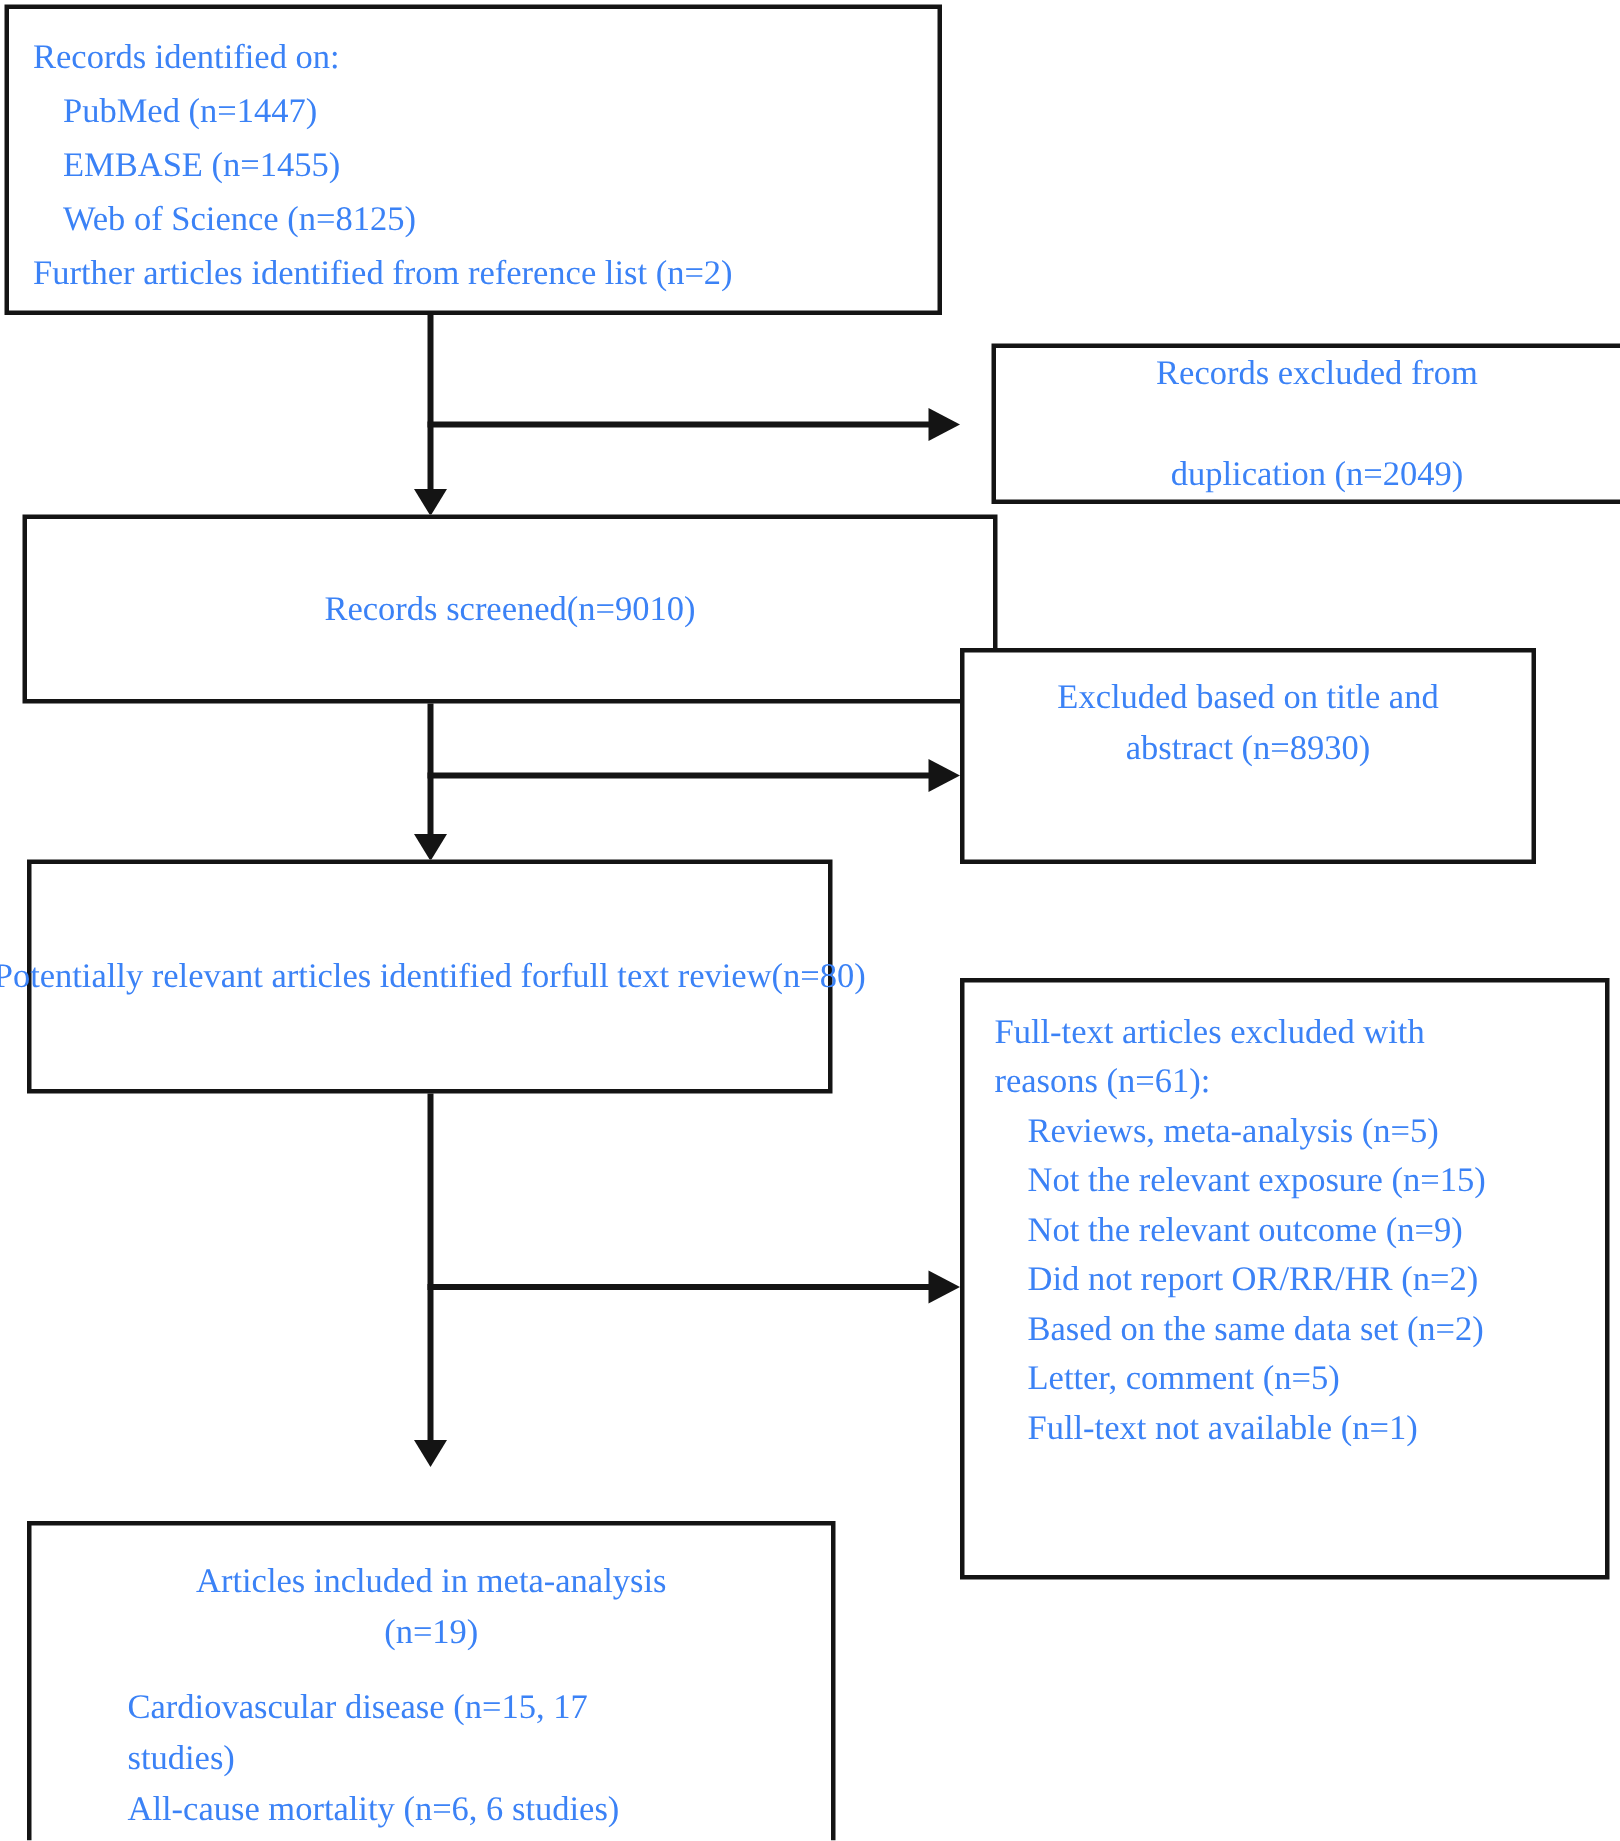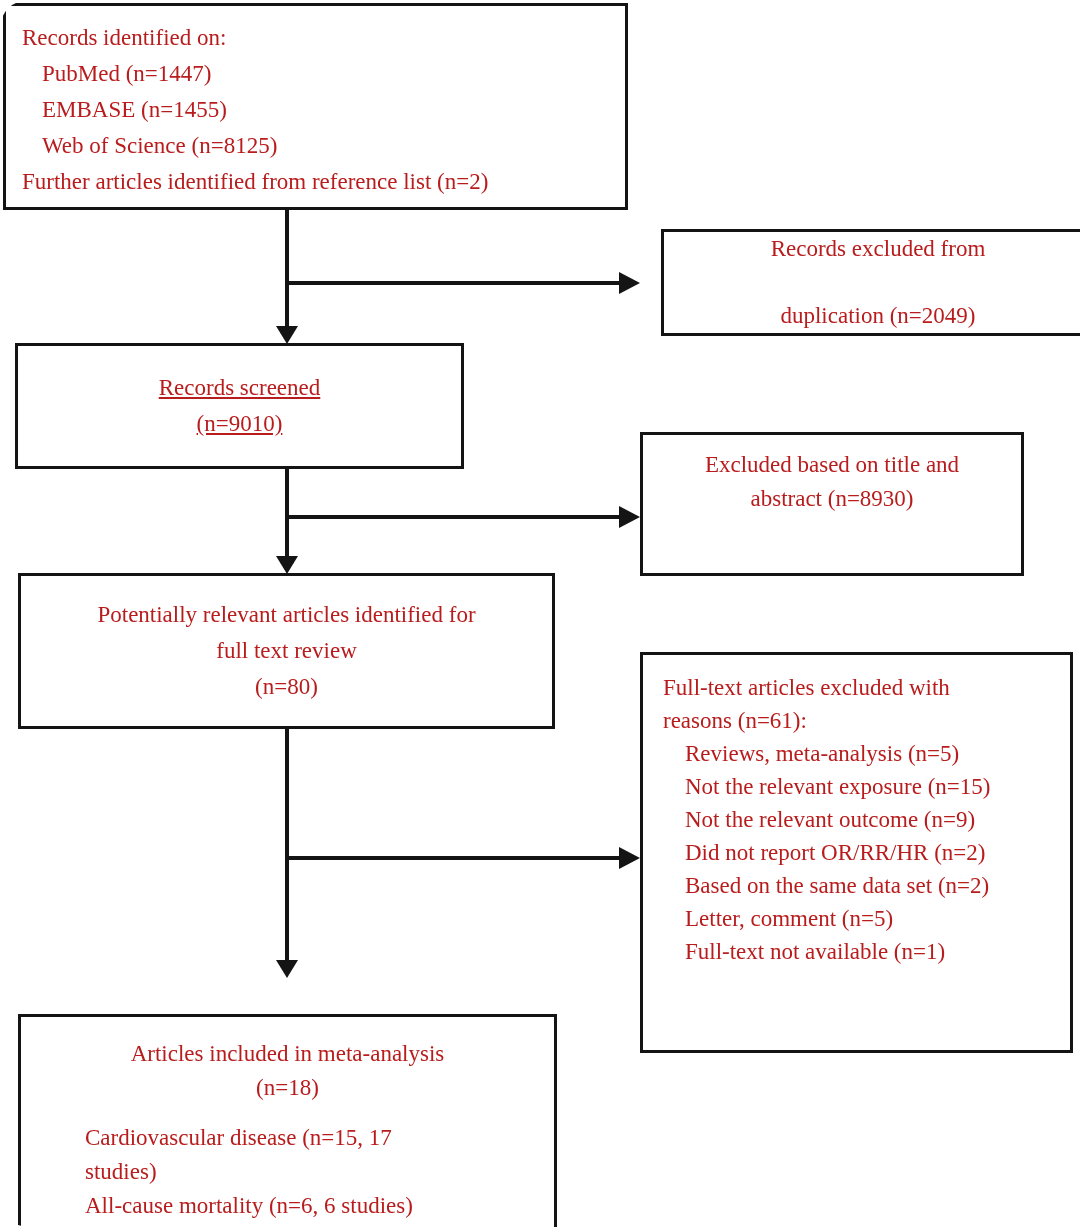--- a/index.html
+++ b/index.html
@@ -3,54 +3,53 @@
 <meta charset="utf-8">
 <style>
   * { margin: 0; padding: 0; box-sizing: border-box; }
   html, body { background: #ffffff; }
   #canvas {
     position: relative;
     width: 1080px;
     height: 1227px;
     background: #ffffff;
     font-family: "Liberation Serif", "DejaVu Serif", serif;
-    color: #b91c1c;
+    color: #3b82f6;
     overflow: hidden;
-    border-radius: 28px;
   }
   .box {
     position: absolute;
     border: 3px solid #141414;
     background: #ffffff;
     font-size: 23px;
     line-height: 36px;
   }
   .tline { white-space: nowrap; }
 
   
   #box-identified { left: 3px; top: 3px; width: 625px; height: 207px; padding: 14px 12px 0 16px; }
   #box-identified .indent { padding-left: 20px; }
 
   
   #box-dedup { left: 641px; top: 229px; width: 434px; height: 107px;
     display: flex; flex-direction: column; justify-content: space-between; align-items: center;
     text-align: center; line-height: 34px; margin-left: 20px; }
 
   
-  #box-screened { left: 15px; top: 343px; width: 449px; height: 126px;
-    display: flex; flex-direction: column; justify-content: center; align-items: center;
-    text-align: center; text-decoration: underline; }
+  #box-screened { left: 15px; top: 343px; width: 650px; height: 126px;
+    display: flex; flex-direction: row; justify-content: center; align-items: center;
+    text-align: center; }
 
   
   #box-title-abstract { left: 640px; top: 432px; width: 384px; height: 144px;
     padding-top: 13px; text-align: center; line-height: 34px; }
 
   
   #box-relevant { left: 18px; top: 573px; width: 537px; height: 156px;
-    display: flex; flex-direction: column; justify-content: center; align-items: center;
+    display: flex; justify-content: center; align-items: center;
     text-align: center; }
 
   
   #box-fulltext { left: 640px; top: 652px; width: 433px; height: 401px;
     padding: 16px 24px 0 20px; line-height: 33px; }
   #box-fulltext .indent { padding-left: 22px; }
 
   
   #box-included { left: 18px; top: 978px; width: 539px; height: 240px; padding-top: 20px; line-height: 34px; margin-top: 36px; }
   #box-included .centered { text-align: center; }
@@ -141,20 +140,20 @@
     <div class="tline indent">Not the relevant exposure (n=15)</div>
     <div class="tline indent">Not the relevant outcome (n=9)</div>
     <div class="tline indent">Did not report OR/RR/HR (n=2)</div>
     <div class="tline indent">Based on the same data set (n=2)</div>
     <div class="tline indent">Letter, comment (n=5)</div>
     <div class="tline indent">Full-text not available (n=1)</div>
   </div>
 
   <div class="box" id="box-included">
     <div class="tline centered">Articles included in meta-analysis</div>
-    <div class="tline centered">(n=18)</div>
+    <div class="tline centered">(n=19)</div>
     <div class="gap"></div>
     <div class="tline detail">Cardiovascular disease (n=15, 17</div>
     <div class="tline detail">studies)</div>
     <div class="tline detail">All-cause mortality (n=6, 6 studies)</div>
   </div>
 
 </div>
 
 </body></html>

